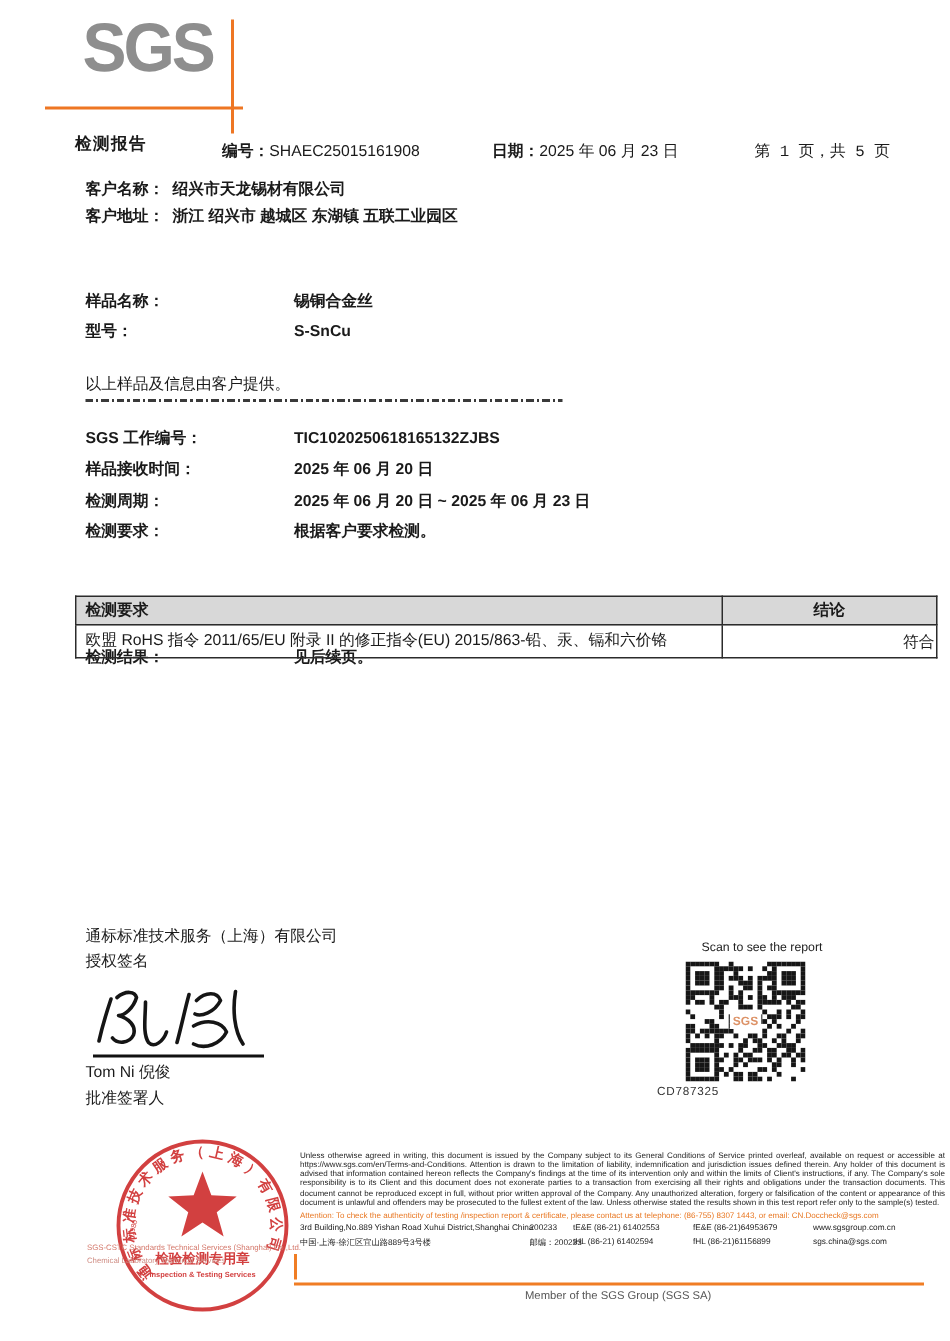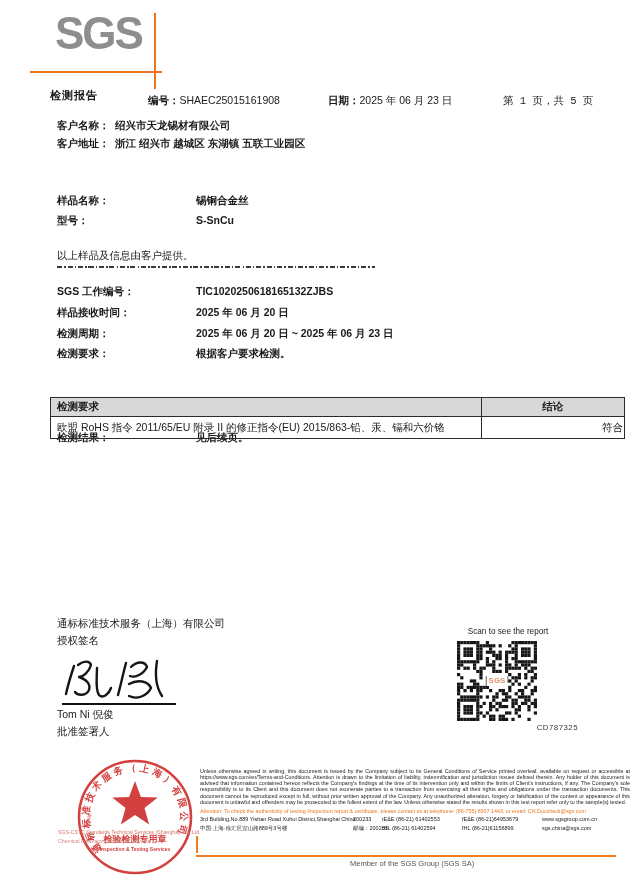--- a/index.html
+++ b/index.html
@@ -32,21 +32,21 @@
   
   .sig-company{font-size:10.5px;}
   .sig-label{font-size:10.5px;}
   .sig-line{height:1.6px;background:#111;}
   .signer{font-size:10.5px;}
   
   .qr-caption{font-size:8.2px;text-align:center;color:#222;}
   .qr-box{width:80px;height:80px;position:relative;}
   .qr-center{position:absolute;left:50%;top:50%;transform:translate(-50%,-50%);
              background:#fff;color:#dd9368;font-size:8px;font-weight:700;padding:1px 2px;line-height:1;}
-  .qr-id{font-size:7.8px;text-align:right;color:#333;letter-spacing:.5px;}
+  .qr-id{font-size:7.8px;text-align:left;color:#333;letter-spacing:.5px;}
   
   .fineprint{font-size:5.35px;line-height:1.15;text-align:justify;color:#222;}
   .attention{color:#e87722;margin-top:3px;}
   .addr-row{display:flex;gap:3px;margin-top:2.4px;font-size:5.5px;color:#222;white-space:nowrap;}
   .addr-row .c1{width:150px;}
   .addr-row .c2{width:26px;}
   .addr-row .c3{width:77px;}
   .addr-row .c4{width:77px;}
   .addr-row .c5{width:72px;}
   .foot-vline{background:#f07d24;width:1.5px;}

